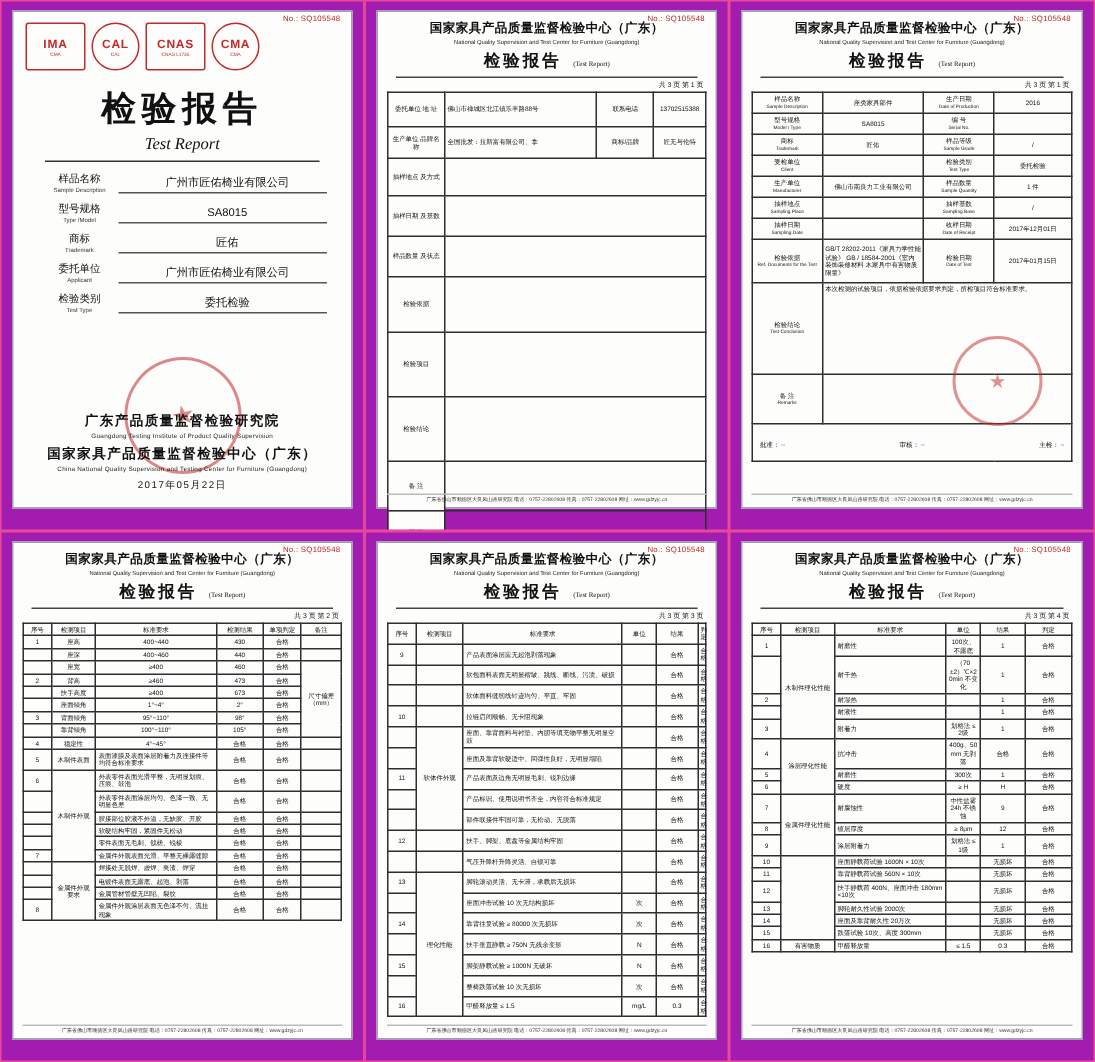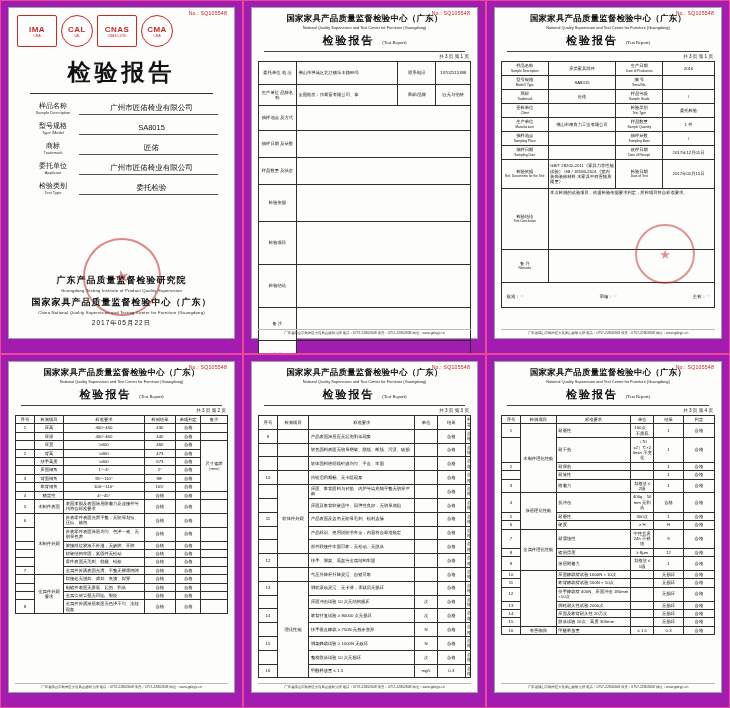--- a/index.html
+++ b/index.html
@@ -79,20 +79,21 @@
           <span class="sm">CNAS L1735</span>
         </div>
         <div class="seal circ">
           <span class="big">CMA</span>
           <span class="sm">CMA</span>
         </div>
       </div>
 
       <div class="cover-title">
         <div class="cn">检验报告</div>
+        <div class="en">Test Report</div>
       </div>
       <div class="cover-rule"></div>
 
       <div class="cover-fields">
         <div class="cfield">
           <div class="cflabel">
             <span class="cn">样品名称</span>
             <span class="en">Sample Description</span>
           </div>
           <div class="cfval">广州市匠佑椅业有限公司</div>

